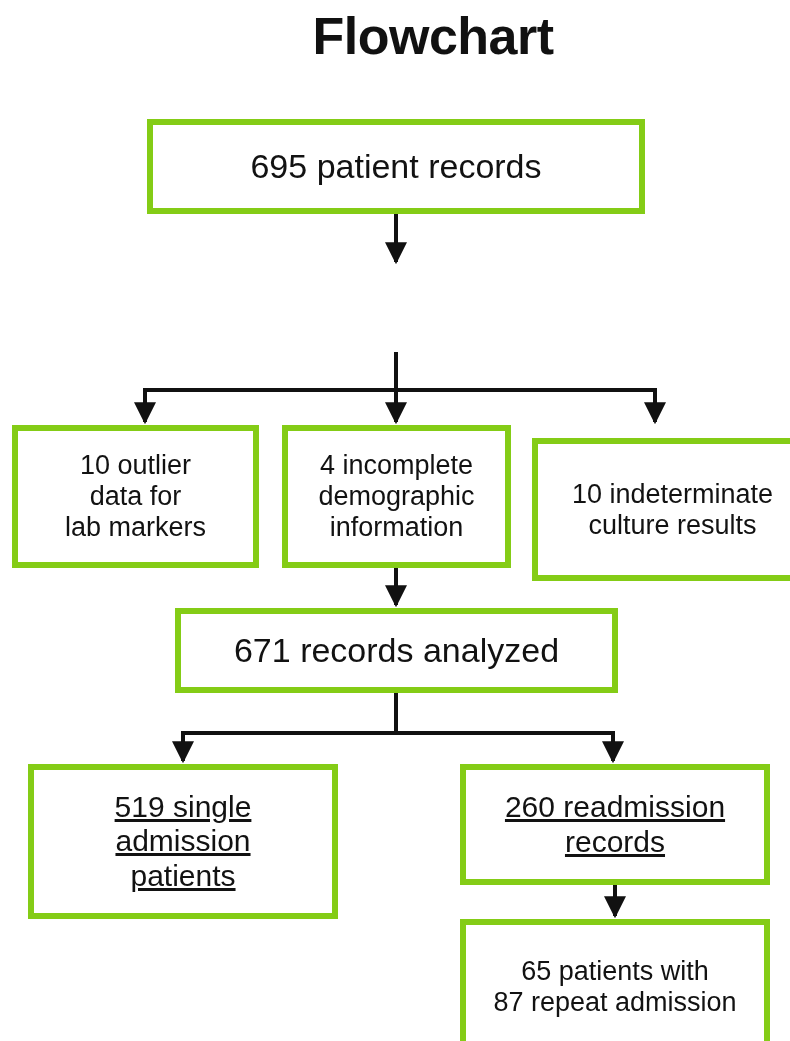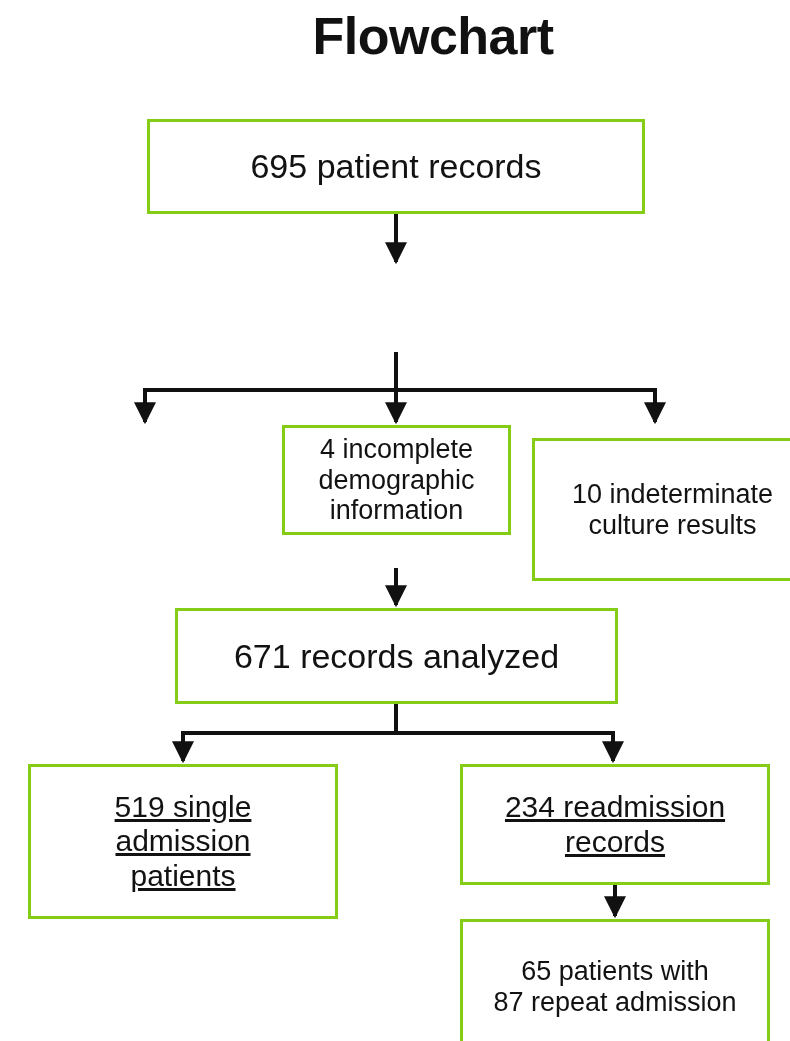--- a/index.html
+++ b/index.html
@@ -33,44 +33,44 @@
     position: absolute;
     left: 0;
     top: 0;
     width: 790px;
     height: 1041px;
     pointer-events: none;
   }
   .node {
     position: absolute;
     box-sizing: border-box;
-    border: 3px solid #84cc16;
+    border: 6px solid #84cc16;
     background: #ffffff;
     display: flex;
     align-items: center;
     justify-content: center;
     text-align: center;
     padding: 6px 6px;
     line-height: 1.14;
     white-space: pre-line;
   }
   .node.big    { font-size: 34px; }
   .node.medium { font-size: 30px; text-decoration: underline; }
   .node.small  { font-size: 27px; }
 
   
   #node-records       { left: 147px; top: 119px;  width: 498px; height: 95px; }
   
   #node-excluded      { left: 212px; top: 265px;  width: 366px; height: 87px; }
   
   #node-outlier       { left: 12px;  top: 425px;  width: 247px; height: 143px; }
-  #node-incomplete    { left: 282px; top: 425px;  width: 229px; height: 110px; }
+  #node-incomplete    { left: 282px; top: 425px;  width: 229px; height: 143px; }
   #node-indeterminate { left: 532px; top: 438px;  width: 281px; height: 143px; }
   
-  #node-analyzed      { left: 175px; top: 608px;  width: 443px; height: 96px; }
+  #node-analyzed      { left: 175px; top: 608px;  width: 443px; height: 85px; }
   
   #node-single        { left: 28px;  top: 764px;  width: 310px; height: 155px; }
   #node-readmission   { left: 460px; top: 764px;  width: 310px; height: 121px; }
   
   #node-repeat        { left: 460px; top: 919px;  width: 310px; height: 135px; }
 </style>
 </head>
 <body>
 
 <div id="canvas">
@@ -104,20 +104,25 @@
 
       <line x1="615" y1="885" x2="615" y2="916" marker-end="url(#arrow)"></line>
     </g>
   </svg>
 
   <div class="node big" id="node-records">
     <span>695 patient records</span>
   </div>
 
 
+  <div class="node small" id="node-outlier">
+    <span>10 outlier
+data for
+lab markers</span>
+  </div>
 
   <div class="node small" id="node-incomplete">
     <span>4 incomplete
 demographic
 information</span>
   </div>
 
   <div class="node small" id="node-indeterminate">
     <span>10 indeterminate
 culture results</span>
@@ -127,21 +132,21 @@
     <span>671 records analyzed</span>
   </div>
 
   <div class="node medium" id="node-single">
     <span>519 single
 admission
 patients</span>
   </div>
 
   <div class="node medium" id="node-readmission">
-    <span>234 readmission
+    <span>260 readmission
 records</span>
   </div>
 
   <div class="node small" id="node-repeat">
     <span>65 patients with
 87 repeat admission</span>
   </div>
 
 </div>
 

